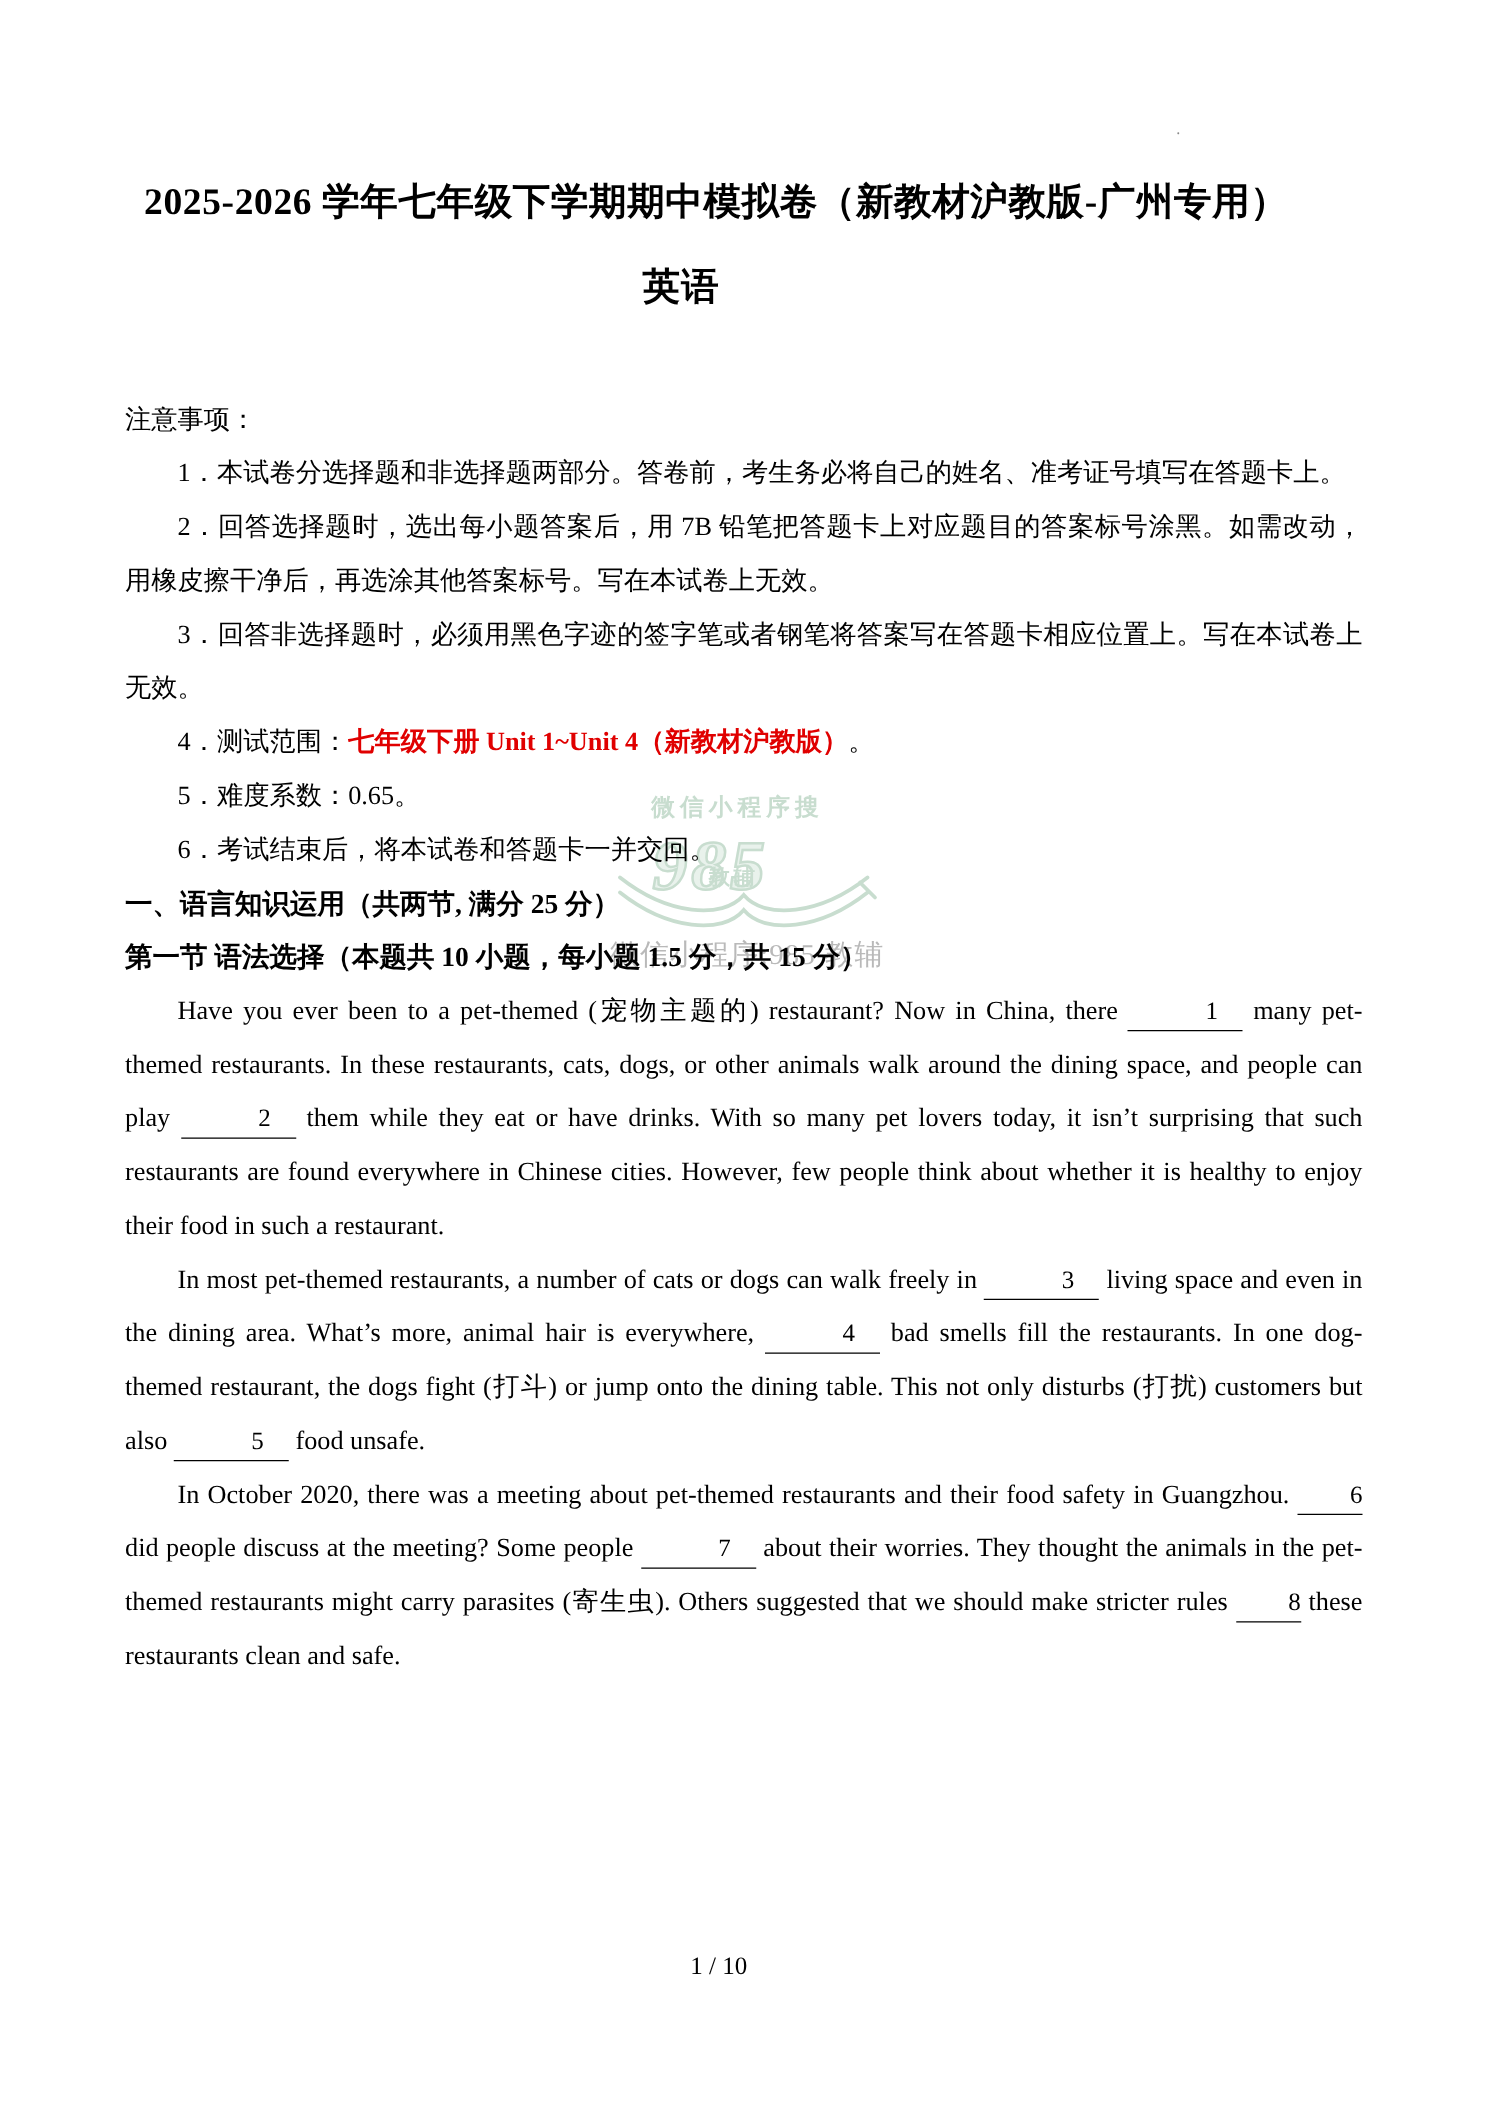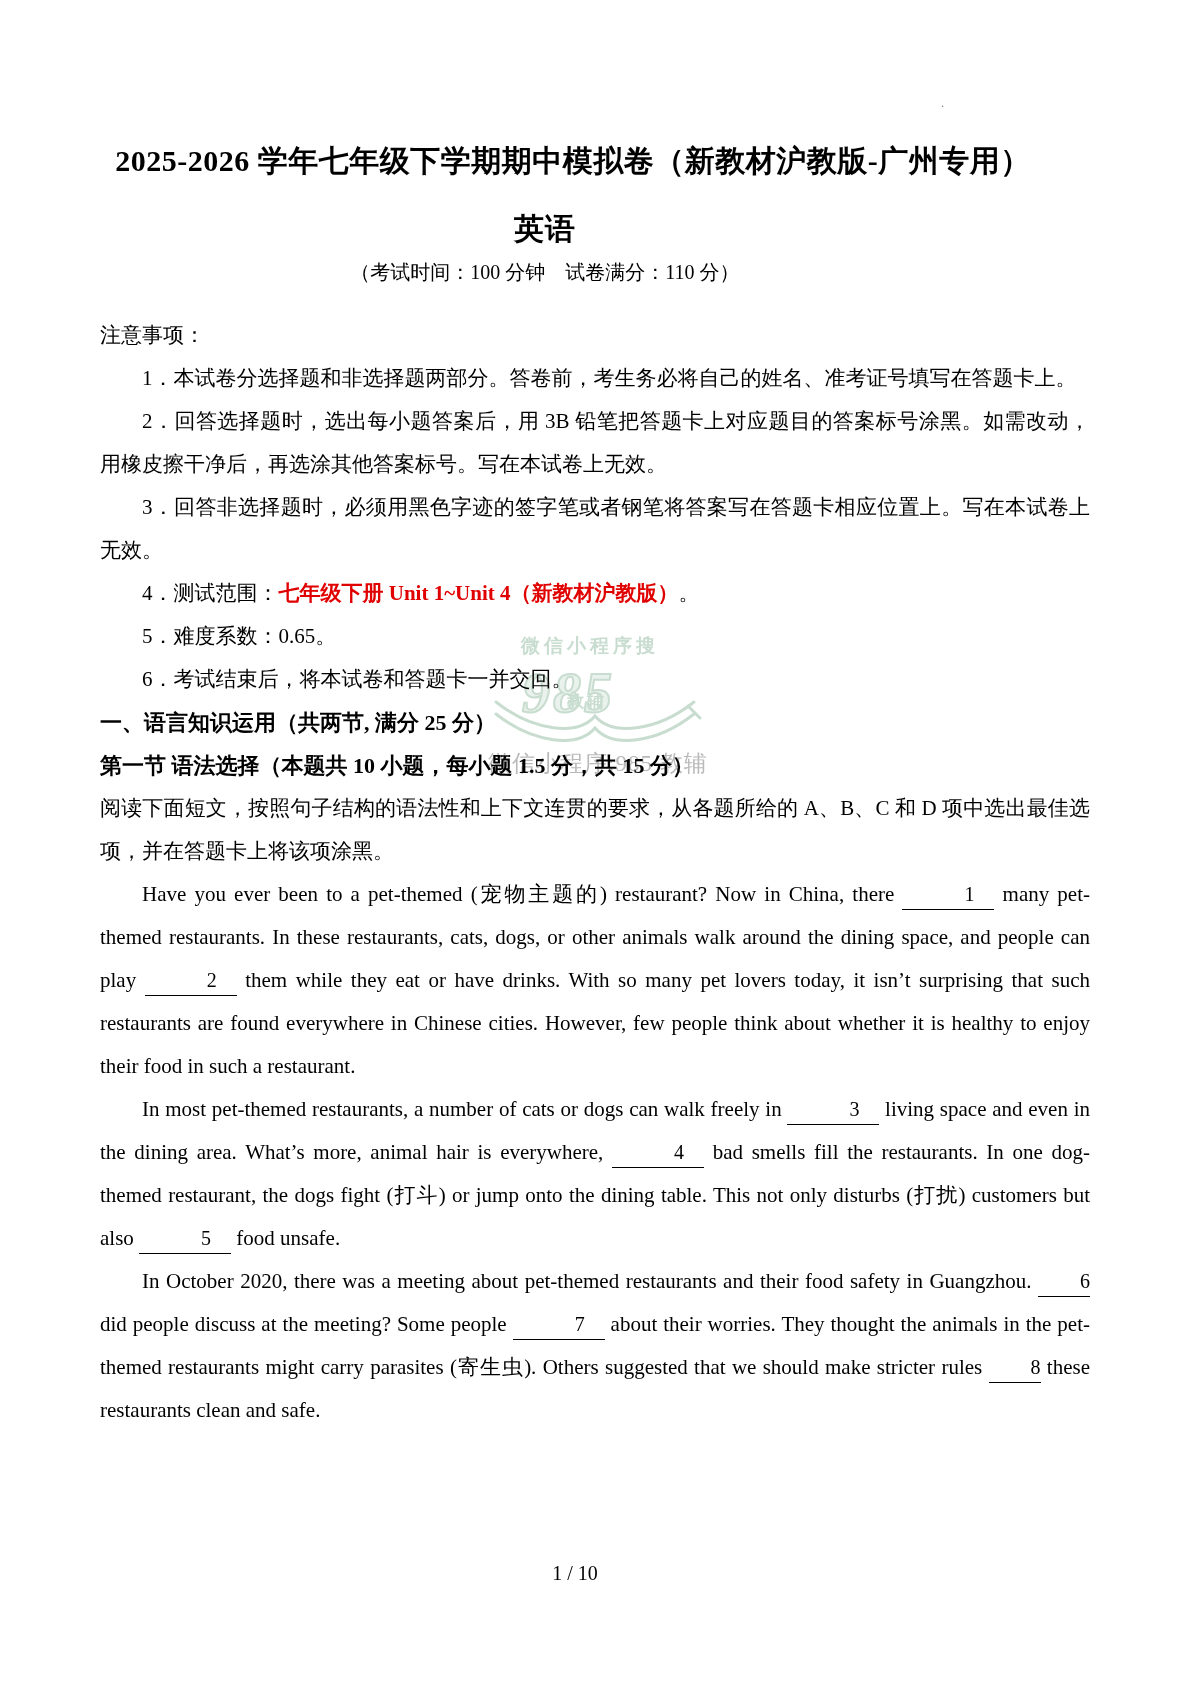--- a/index.html
+++ b/index.html
@@ -86,34 +86,32 @@
       <path d="M196 10 L 208 22" fill="none" stroke="#c8ddcf" stroke-width="3" stroke-linecap="round"></path>
     </svg>
     <div class="wm-gray">微信小程序:985 教辅</div>
   </div>
 
   <div class="layer">
     <div class="topdot">.</div>
 
     <div class="title1">2025-2026 学年七年级下学期期中模拟卷（新教材沪教版-广州专用）</div>
     <div class="title2">英语</div>
-    <div class="info">（考试时间：100 分钟　试卷满分：110 分）</div>
 
     <div class="bodycol">
       <p>注意事项：</p>
       <p class="indent just">1．本试卷分选择题和非选择题两部分。答卷前，考生务必将自己的姓名、准考证号填写在答题卡上。</p>
-      <p class="indent just">2．回答选择题时，选出每小题答案后，用 3B 铅笔把答题卡上对应题目的答案标号涂黑。如需改动，用橡皮擦干净后，再选涂其他答案标号。写在本试卷上无效。</p>
+      <p class="indent just">2．回答选择题时，选出每小题答案后，用 7B 铅笔把答题卡上对应题目的答案标号涂黑。如需改动，用橡皮擦干净后，再选涂其他答案标号。写在本试卷上无效。</p>
       <p class="indent just">3．回答非选择题时，必须用黑色字迹的签字笔或者钢笔将答案写在答题卡相应位置上。写在本试卷上无效。</p>
       <p class="indent"><span>4．测试范围：</span><span class="red">七年级下册 Unit 1~Unit 4（新教材沪教版）</span><span>。</span></p>
       <p class="indent">5．难度系数：0.65。</p>
       <p class="indent">6．考试结束后，将本试卷和答题卡一并交回。</p>
 
       <p class="h1">一、语言知识运用（共两节, 满分 25 分）</p>
       <p class="h2">第一节 语法选择（本题共 10 小题，每小题 1.5 分，共 15 分）</p>
-      <p class="just">阅读下面短文，按照句子结构的语法性和上下文连贯的要求，从各题所给的 A、B、C 和 D 项中选出最佳选项，并在答题卡上将该项涂黑。</p>
 
       <p class="indent just"><span>Have you ever been to a pet-themed (宠物主题的) restaurant? Now in China, there </span><span class="blank">1</span><span> many pet-themed restaurants. In these restaurants, cats, dogs, or other animals walk around the dining space, and people can play </span><span class="blank">2</span><span> them while they eat or have drinks. With so many pet lovers today, it isn’t surprising that such restaurants are found everywhere in Chinese cities. However, few people think about whether it is healthy to enjoy their food in such a restaurant.</span></p>
       <p class="indent just"><span>In most pet-themed restaurants, a number of cats or dogs can walk freely in </span><span class="blank">3</span><span> living space and even in the dining area. What’s more, animal hair is everywhere, </span><span class="blank">4</span><span> bad smells fill the restaurants. In one dog-themed restaurant, the dogs fight (打斗) or jump onto the dining table. This not only disturbs (打扰) customers but also </span><span class="blank">5</span><span> food unsafe.</span></p>
       <p class="indent just"><span>In October 2020, there was a meeting about pet-themed restaurants and their food safety in Guangzhou. </span><span class="blank left">6</span><span> did people discuss at the meeting? Some people </span><span class="blank">7</span><span> about their worries. They thought the animals in the pet-themed restaurants might carry parasites (寄生虫). Others suggested that we should make stricter rules </span><span class="blank left">8</span><span> these restaurants clean and safe.</span></p>
     </div>
 
     <div class="footer">1 / 10</div>
   </div>
 </div>
 

